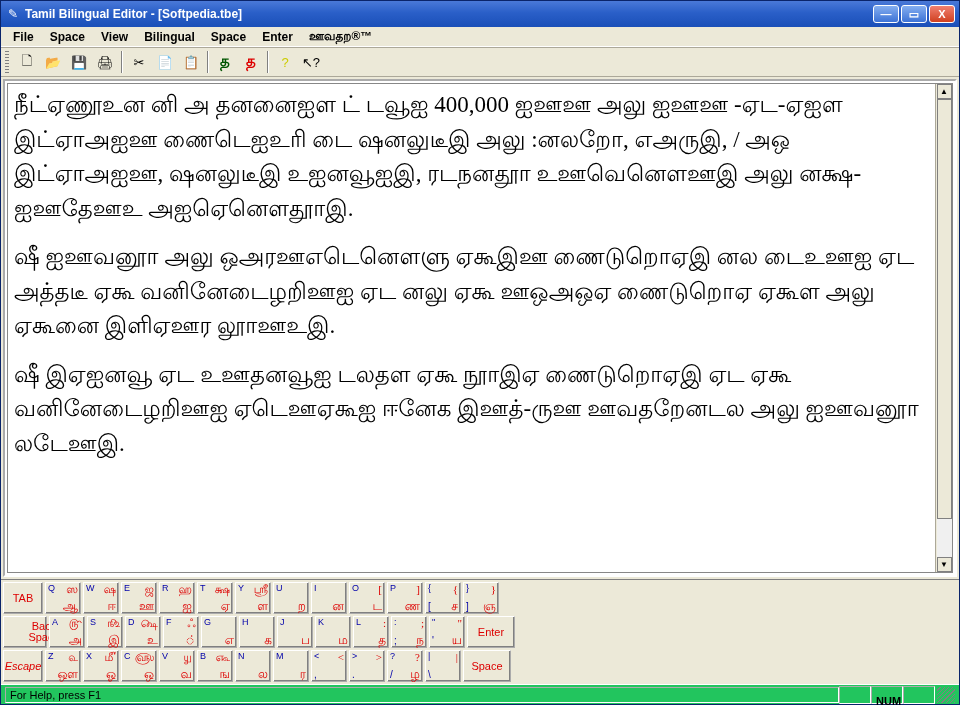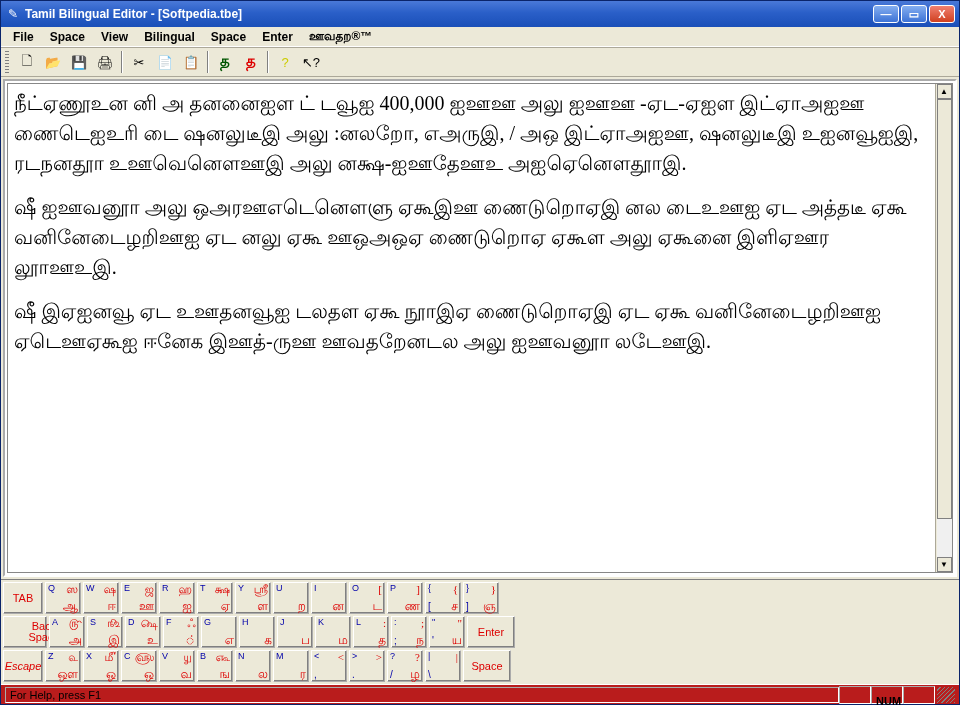--- a/index.html
+++ b/index.html
@@ -98,21 +98,21 @@
     border:1px solid #888;
     margin:2px;
     display:flex;
     background:#fff;
   }
   .textarea {
     flex:1;
     overflow:auto;
     padding:4px 6px;
     font-family: "Latha","Nirmala UI","Tamil Sangam MN", serif;
-    font-size:20px;
+    font-size:23px;
     line-height:1.5;
     color:#000;
     white-space:pre-wrap;
   }
   .textarea p { margin:0 0 14px 0; }
   .scrollbar {
     width:17px;
     background:#ece9d8;
     border-left:1px solid #aca899;
     display:flex;flex-direction:column;align-items:center;
@@ -146,21 +146,21 @@
   .vkey .bl{color:#00a;justify-self:start;align-self:end;font-size:10px;}
   .vkey .br{color:#d00;justify-self:end;align-self:end;font-size:12px;font-family:"Latha",serif;}
   .vkey.special {
     display:flex;align-items:center;justify-content:center;
     font-size:11px;color:#d00;font-weight:normal;text-align:center;
   }
   
   .statusbar {
     height:20px;
     border-top:1px solid #fff;
-    background:#b91c1c;
+    background:#22c55e;
     display:flex;align-items:center;
     font-size:11px;
     padding:0 4px;
   }
   .statusbar .pane {flex:1;border:1px inset #fff;padding:1px 4px;height:16px;}
   .statusbar .small {width:32px;border:1px inset #fff;padding:8px 4px;height:16px;text-align:center;font-weight:bold;}
   .statusbar .grip{width:18px;height:16px;
     background:repeating-linear-gradient(135deg,transparent 0 2px,#808080 2px 3px);
     margin-left:2px;}
 </style>

